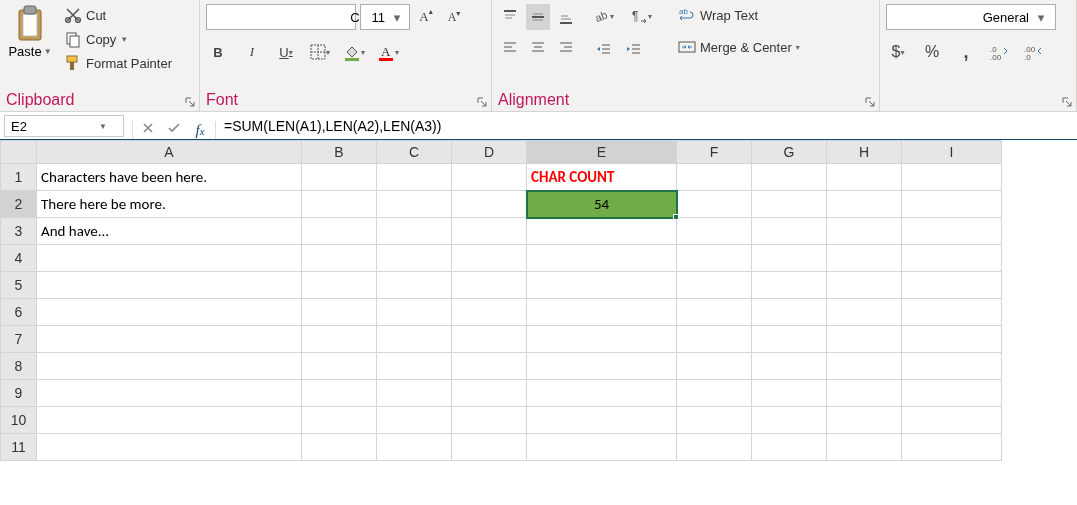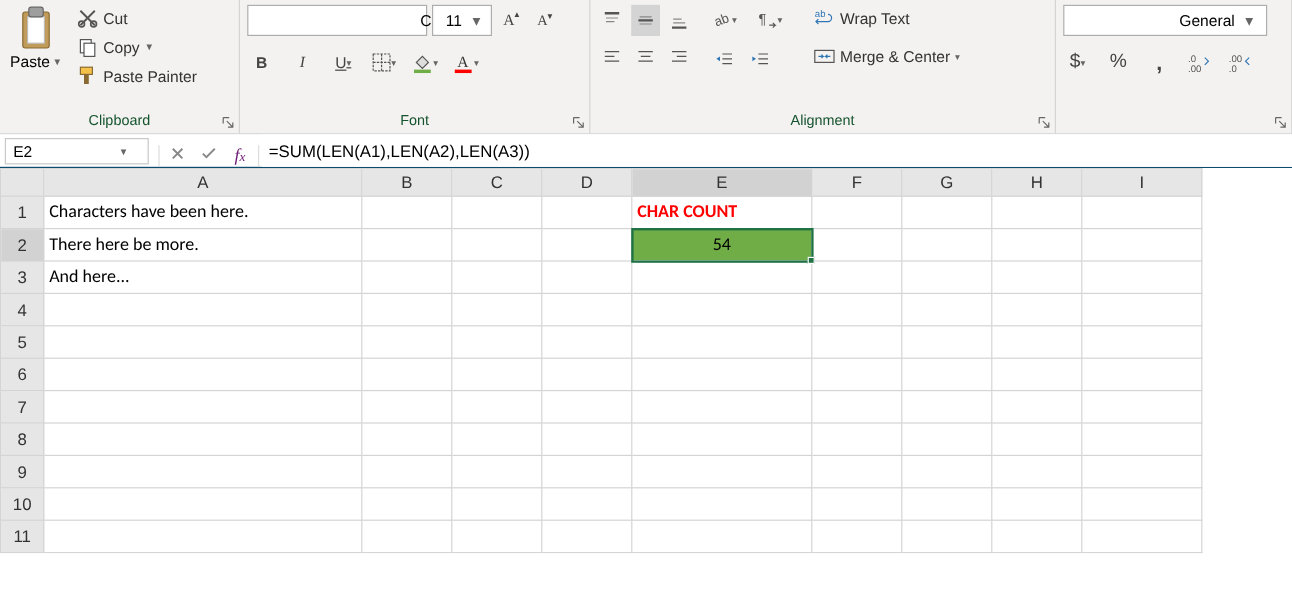--- a/index.html
+++ b/index.html
@@ -1,40 +1,40 @@
 <!DOCTYPE html>
 <html><head>
 <meta charset="utf-8">
 <style>
   * { box-sizing: border-box; margin: 0; padding: 0; }
   body { font-family: "Segoe UI", Tahoma, sans-serif; font-size: 13px; background: #fff; width: 1077px; height: 505px; overflow:hidden; }
   .ribbon { background: #f3f2f1; border-bottom: 1px solid #d4d4d4; height: 112px; display:flex; }
   .group { display:flex; flex-direction:column; border-right: 1px solid #d4d4d4; position:relative; padding: 4px 6px 2px 6px; }
   .group-body { flex:1; display:flex; align-items:flex-start; }
-  .group-label { text-align:center; color:#14532d; font-size:12px; height:18px; line-height:18px; position:relative;}
+  .group-label { text-align:left; color:#be185d; font-size:16px; height:18px; line-height:18px; position:relative;}
   .launcher { position:absolute; right:2px; bottom:2px; width:14px; height:14px; display:flex; align-items:center; justify-content:center; color:#666;}
   .btn-small { display:flex; align-items:center; gap:4px; padding:2px 4px; color:#333; }
   .paste-col { display:flex; flex-direction:column; align-items:center; width:48px; }
   .clip-stack { display:flex; flex-direction:column; gap:2px; }
   .font-top { display:flex; gap:4px; align-items:center; margin-bottom:10px;}
   .combo { display:flex; align-items:center; border:1px solid #adadad; background:#fff; height:26px; }
   .combo input { border:none; outline:none; padding:0 4px; font-size:13px; background:transparent;text-align:right;}
   .combo .arrow { width:16px; text-align:center; color:#666;}
   .mini { width:24px; height:24px; display:flex; align-items:center; justify-content:center; color:#444;}
   .row2 { display:flex; gap:10px; align-items:center;}
   .align-grid { display:grid; grid-template-columns: repeat(3,24px); grid-template-rows: repeat(2,26px); gap:4px; }
   .align-btn { display:flex; align-items:center; justify-content:center;}
   .align-btn.active { background:#d4d4d4;}
   .twocol { display:flex; flex-direction:column; gap:10px; }
   .formula-bar { display:flex; align-items:flex-end; height:28px; border-bottom:1px solid #0c4a6e; background:#fff; }
   .namebox { width:120px; border:1px solid #c8c8c8; margin:2px 6px 2px 4px; height:22px; display:flex; align-items:center; }
   .namebox input { border:none; outline:none; width:90px; padding:0 6px; font-size:13px;}
   .fx-btn { width:26px; height:22px; display:flex; align-items:center; justify-content:center; color:#777;}
   .fx-sep { width:1px; height:18px; background:#ddd; margin:0 2px;}
-  .fx-label { font-style:italic; font-family: "Times New Roman", serif; font-size:15px; color:#701a75; width:26px; text-align:center;}
+  .fx-label { font-style:italic; font-family: "Times New Roman", serif; font-size:15px; color:#0c4a6e; width:26px; text-align:center;}
   .formula-input { flex:1; border:none; outline:none; padding:12px 6px; font-size:14px; height:100%; }
   .sheet { position:relative; overflow:auto; }
   table.grid { border-collapse:collapse; table-layout:fixed; }
   table.grid th, table.grid td { border:1px solid #d4d4d4; font-weight:normal; }
   th.corner { background:#e6e6e6; width:36px; height:23px; }
   th.colh { background:#e6e6e6; height:23px; color:#333; font-size:14px;}
   th.rowh { background:#e6e6e6; width:36px; color:#333; font-size:14px;}
   th.colh.sel, th.rowh.sel { background:#d2d2d2; }
   td.cell { height:27px; padding:0 4px; font-size:15px; font-family:"Calibri","Segoe UI",sans-serif; color:#000; text-align:left; vertical-align:middle; background:#fff;}
   td.cell.center { text-align:center;}
@@ -78,21 +78,21 @@
               <rect x="6" y="6" width="9" height="11" fill="#fff" stroke="#555"></rect>
             </svg>
           <span>Copy</span>
           <span class="dd-caret">▼</span>
         </div>
         <div class="btn-small">
           <svg width="18" height="18" viewBox="0 0 18 18">
               <rect x="3" y="2" width="10" height="6" fill="#f4c14a" stroke="#8a6a33"></rect>
               <rect x="6" y="8" width="4" height="8" fill="#8a6a33"></rect>
             </svg>
-          <span>Paste Painter</span>
+          <span>Format Painter</span>
         </div>
       </div>
     </div>
     <div class="group-label">Clipboard</div>
     <div class="launcher">
         <svg width="10" height="10" viewBox="0 0 10 10">
           <path d="M1 1h5M1 1v5M4 4l5 5M9 5v4h-4" stroke="#666" fill="none"></path>
         </svg>
       </div>
   </div>
@@ -351,21 +351,21 @@
           <td class="cell"></td>
           <td class="cell"></td>
           <td class="cell greenfill center selected">54<div class="fill-handle"></div></td>
           <td class="cell"></td>
           <td class="cell"></td>
           <td class="cell"></td>
           <td class="cell"></td>
         </tr>
         <tr>
           <th class="rowh">3</th>
-          <td class="cell">And here...</td>
+          <td class="cell">And have...</td>
           <td class="cell"></td>
           <td class="cell"></td>
           <td class="cell"></td>
           <td class="cell"></td>
           <td class="cell"></td>
           <td class="cell"></td>
           <td class="cell"></td>
           <td class="cell"></td>
         </tr>
         <tr>

